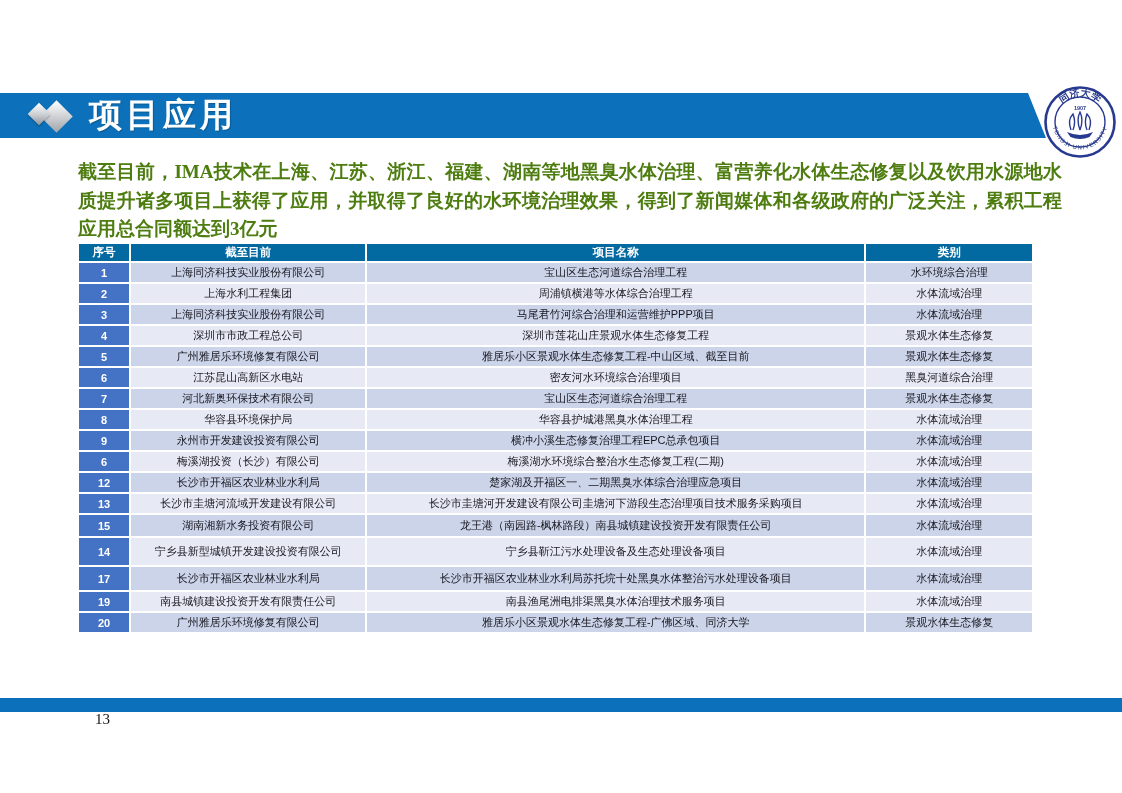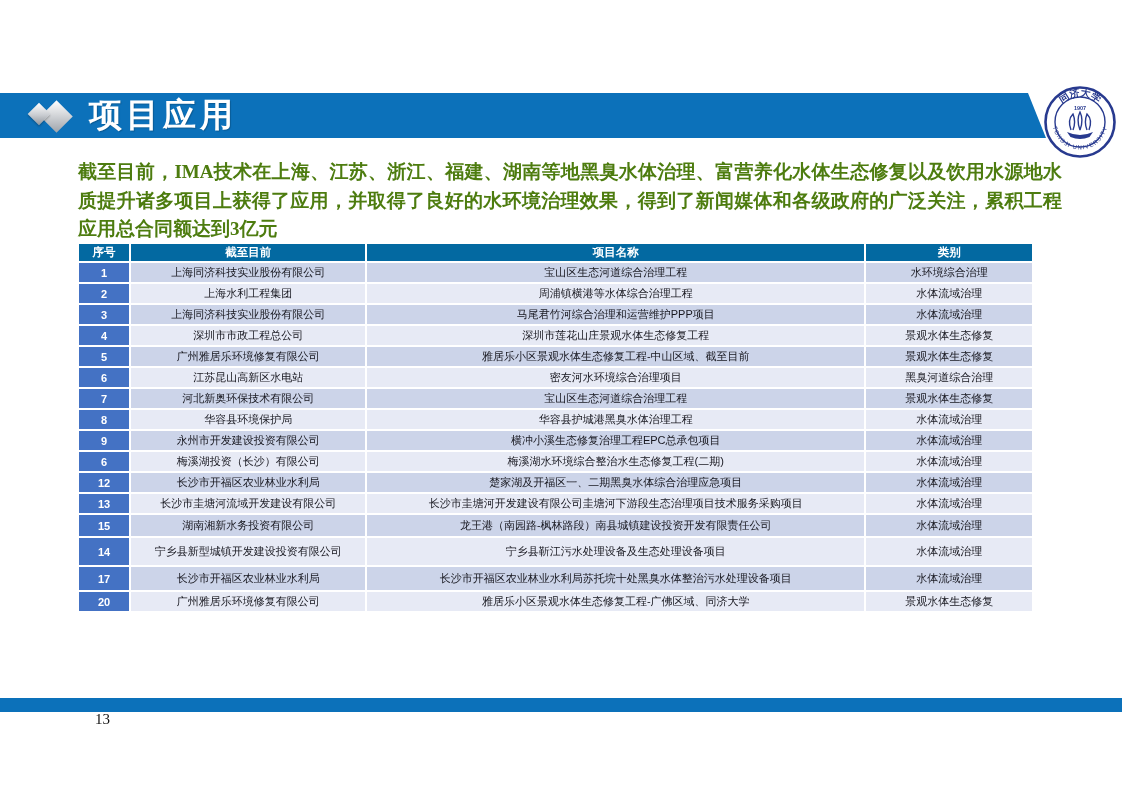--- a/index.html
+++ b/index.html
@@ -200,20 +200,26 @@
     <td class="data">宁乡县靳江污水处理设备及生态处理设备项目</td>
     <td class="data">水体流域治理</td>
   </tr>
       <tr>
     <td class="idx">17</td>
     <td class="data">长沙市开福区农业林业水利局</td>
     <td class="data">长沙市开福区农业林业水利局苏托垸十处黑臭水体整治污水处理设备项目</td>
     <td class="data">水体流域治理</td>
   </tr>
       <tr>
+    <td class="idx">19</td>
+    <td class="data">南县城镇建设投资开发有限责任公司</td>
+    <td class="data">南县渔尾洲电排渠黑臭水体治理技术服务项目</td>
+    <td class="data">水体流域治理</td>
+  </tr>
+      <tr>
     <td class="idx">20</td>
     <td class="data">广州雅居乐环境修复有限公司</td>
     <td class="data">雅居乐小区景观水体生态修复工程-广佛区域、同济大学</td>
     <td class="data">景观水体生态修复</td>
   </tr>
     </tbody>
 </table>
 
 <div class="footer-bar"></div>
 <div class="page-num">13</div>

